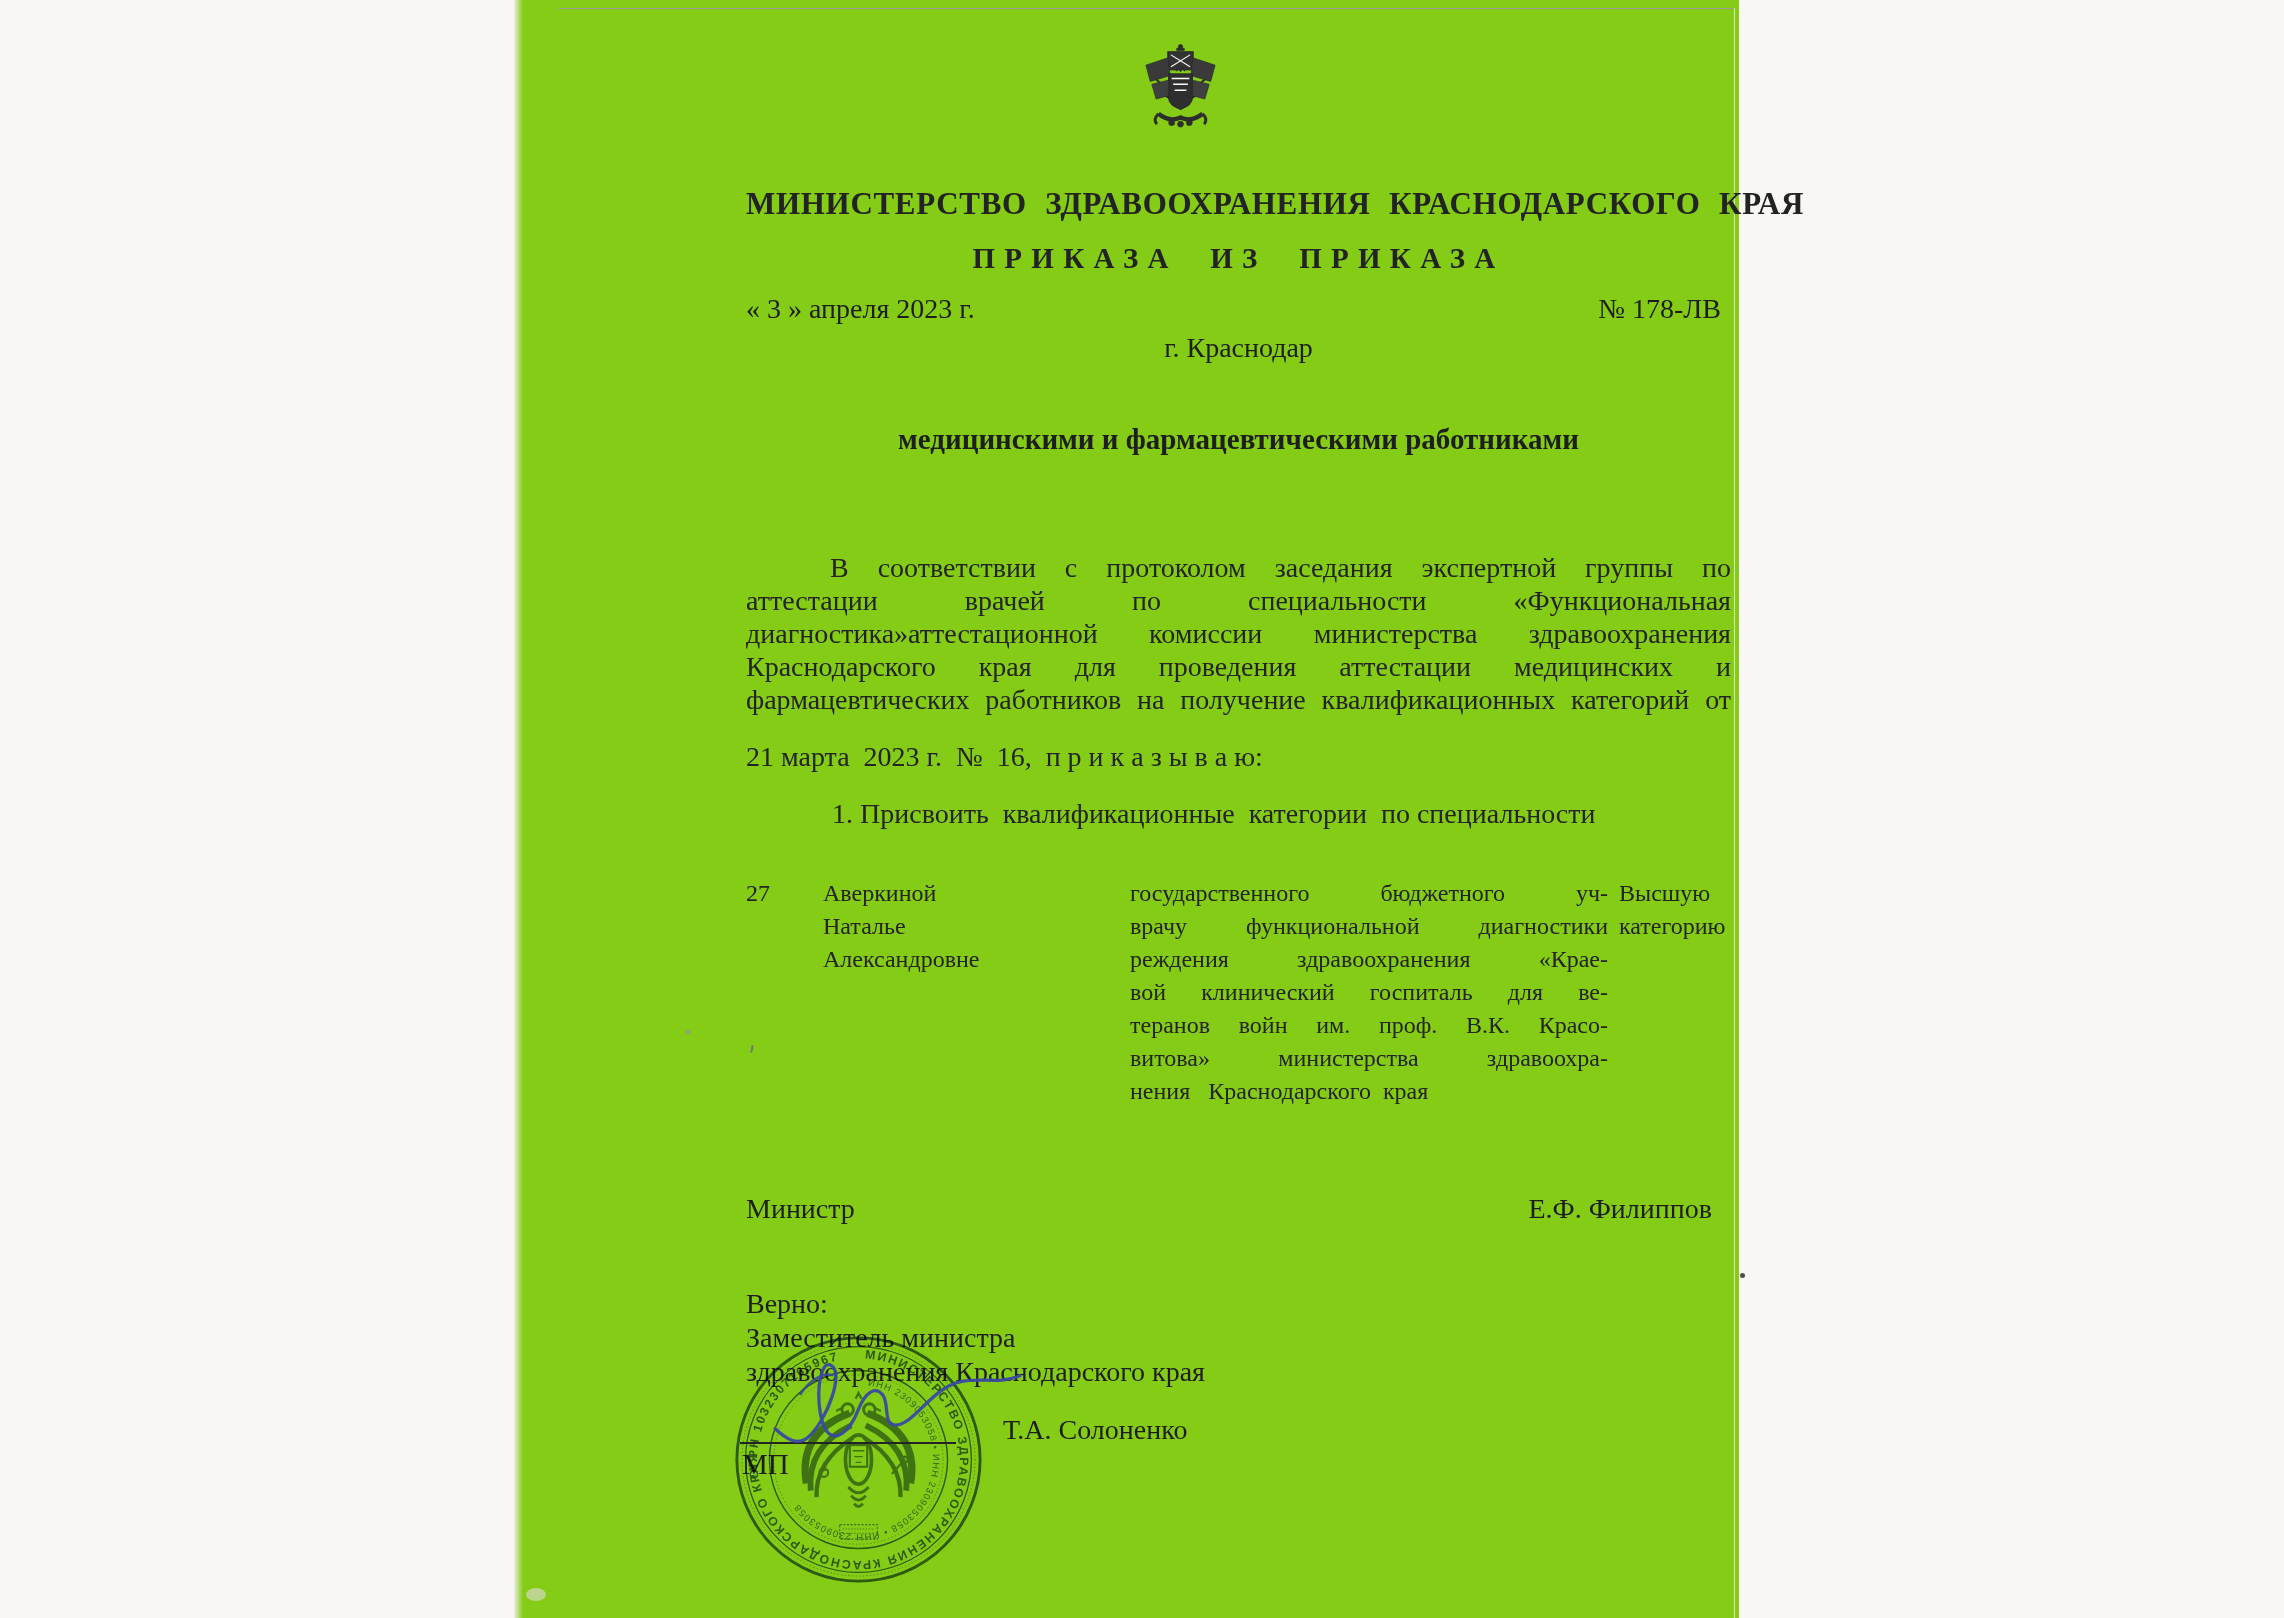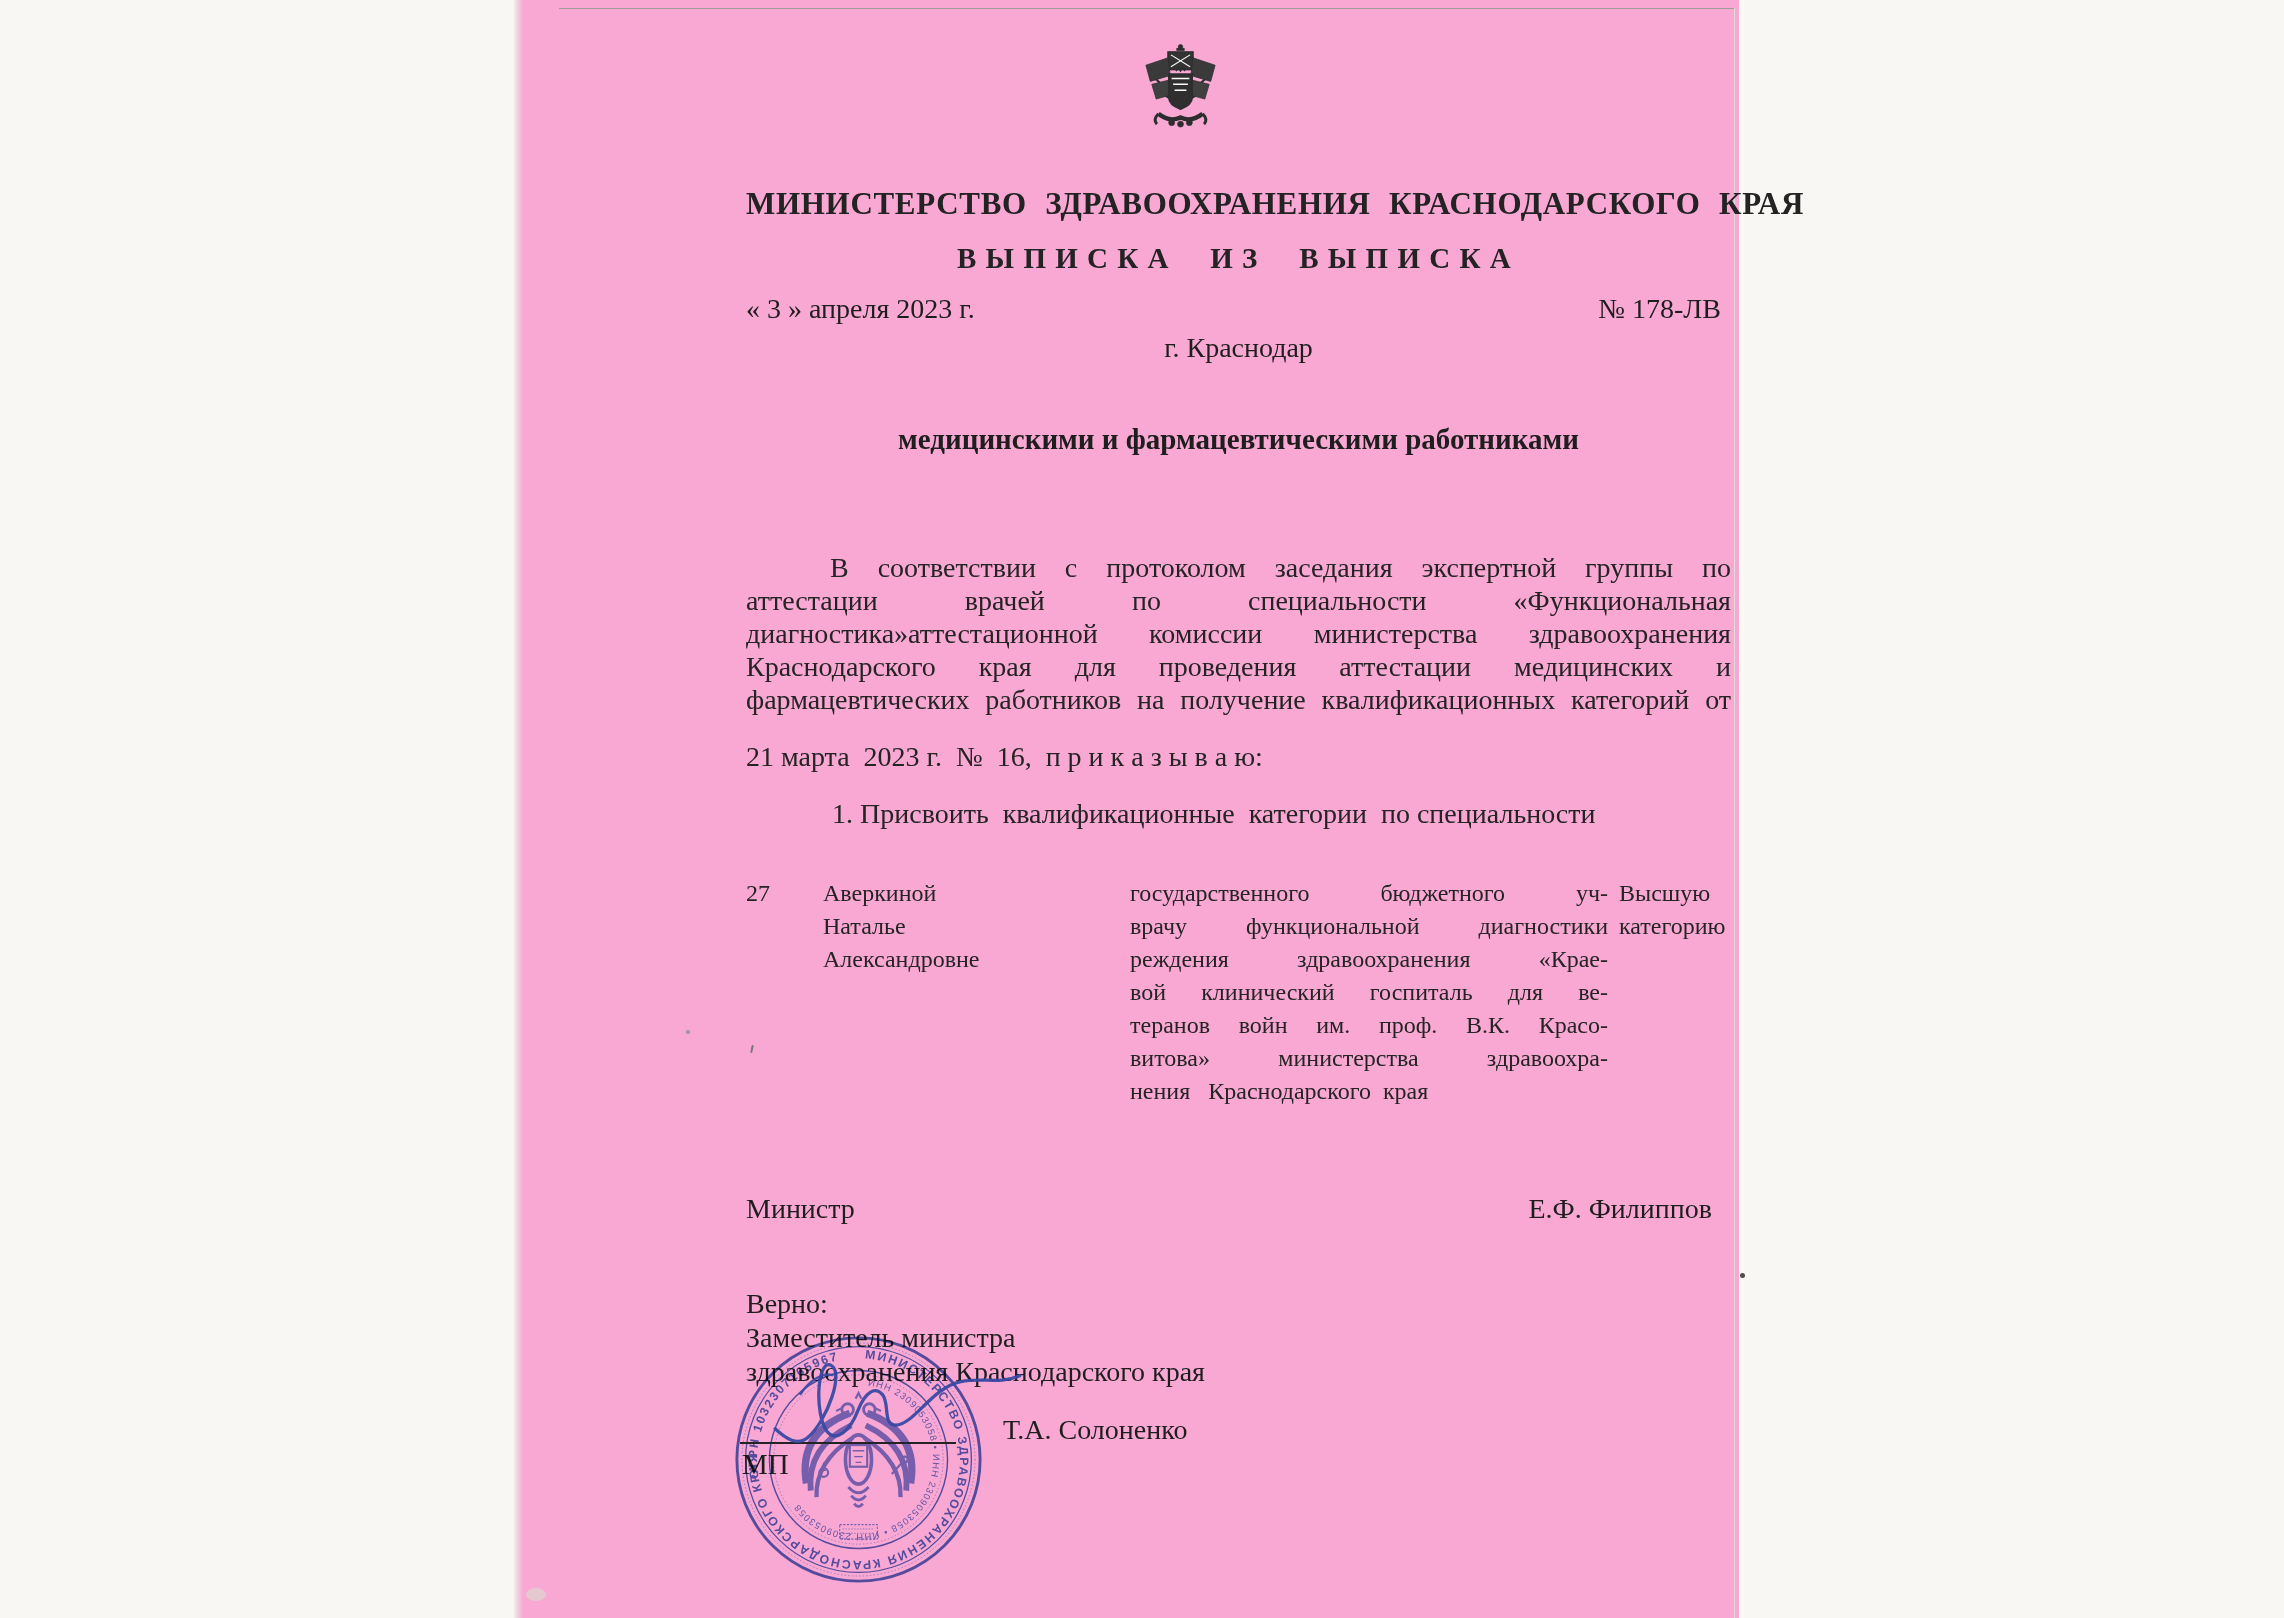--- a/index.html
+++ b/index.html
@@ -4,21 +4,21 @@
 <style>
   html,body{margin:0;padding:0;}
   body{
     width:2284px;height:1618px;position:relative;overflow:hidden;
     background:#f8f7f4;
     font-family:"Liberation Serif", serif;
     color:#1e1e1e;
   }
   .page{
     position:absolute;left:514px;top:0;width:1225px;height:1618px;
-    background:#f9a8d4;
+    background:#84cc16;
   }
   .edge-top{position:absolute;left:45px;top:8px;width:1175px;height:1.4px;background:#9d9d99;}
   .edge-right{position:absolute;left:1220px;top:8px;width:1.4px;height:1610px;background:#dddcd7;}
   .edge-left{position:absolute;left:0;top:0;width:8.7px;height:1618px;
     background:linear-gradient(to right,#efede8,rgba(255,255,255,0));}
   .abs{position:absolute;}
   .center{text-align:center;}
   .ministry{
     left:232px;top:186px;width:985px;
     font-size:31px;font-weight:bold;letter-spacing:0.7px;word-spacing:10px;
@@ -106,21 +106,21 @@
 
       <path d="M25,96 Q40,108 55,101 Q70,108 85,96" fill="none" stroke-width="6"></path>
       <path d="M25,96 q-8,8 -2,14 M85,96 q8,8 2,14" fill="none" stroke-width="4"></path>
       <circle cx="43" cy="108" r="4"></circle>
         <circle cx="55" cy="110" r="4"></circle>
         <circle cx="67" cy="108" r="4"></circle>
     </g>
   </svg>
 
   <div class="abs ministry center">МИНИСТЕРСТВО  ЗДРАВООХРАНЕНИЯ КРАСНОДАРСКОГО  КРАЯ</div>
-  <div class="abs vypiska center">ВЫПИСКА ИЗ ВЫПИСКА</div>
+  <div class="abs vypiska center">ПРИКАЗА ИЗ ПРИКАЗА</div>
 
   <div class="abs dateline">
     <span>« 3 » апреля  2023 г.</span>
     <span class="num">№  178-ЛВ</span>
   </div>
   <div class="abs city center">г. Краснодар</div>
 
   <div class="abs doc-title center">
     <div>медицинскими и фармацевтическими работниками</div>
   </div>

